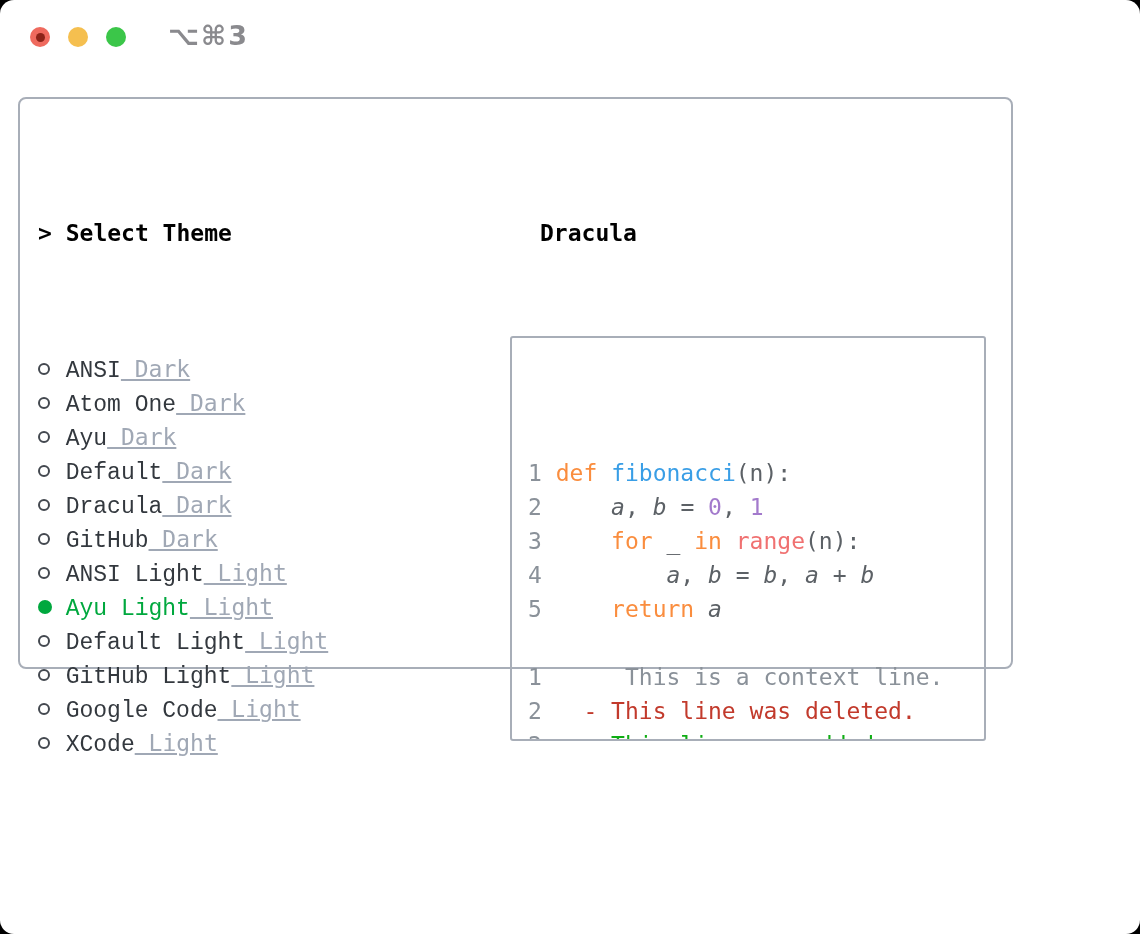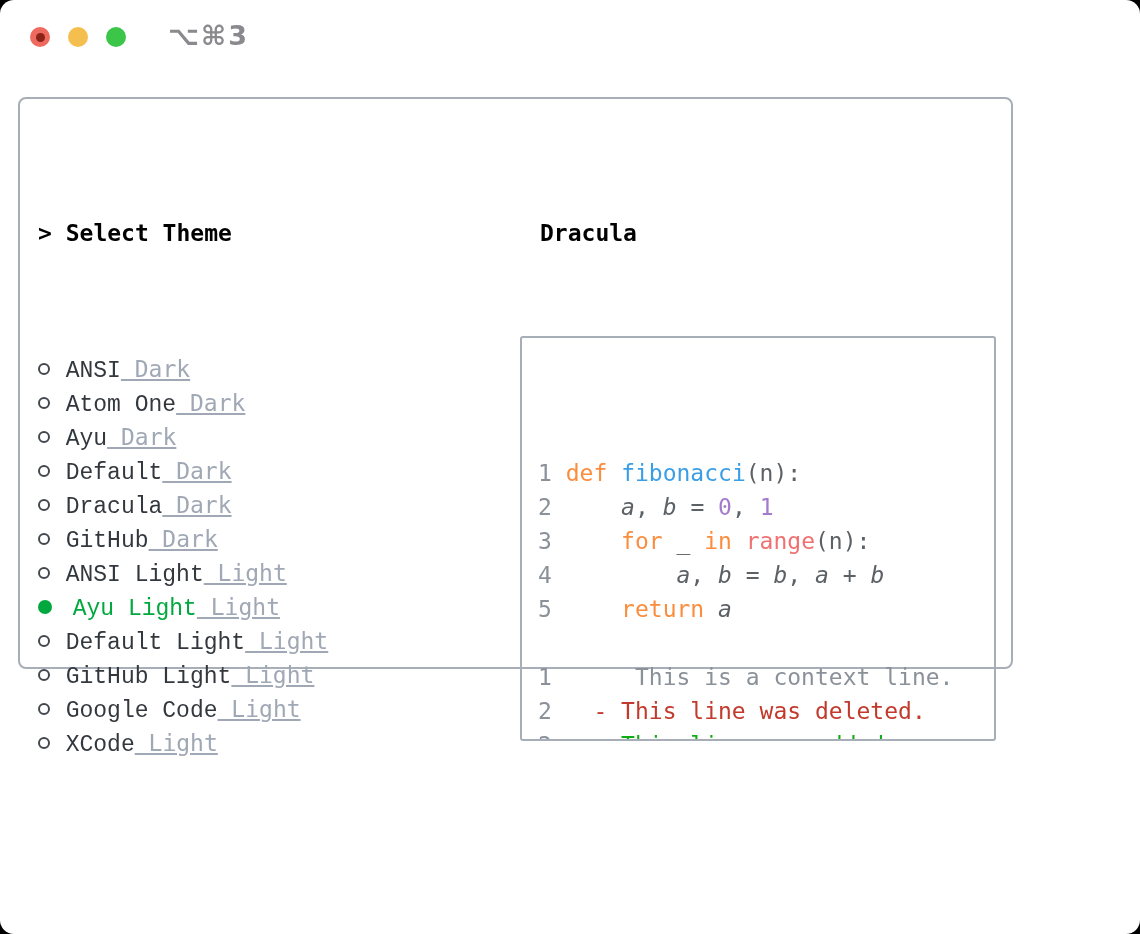--- a/index.html
+++ b/index.html
@@ -93,31 +93,31 @@
     vertical-align: middle;
     margin-bottom: 4px;
   }
   .circle.filled {
     width: 14px;
     height: 14px;
     border: none;
     background: var(--select-green);
   }
   .theme-name { color: var(--name-dark); font-family: Liberation Mono, monospace; }
-  .theme-name.sel { color: var(--select-green); margin-left: 7px; }
+  .theme-name.sel { color: var(--select-green); }
   .variant { color: var(--muted-gray); text-decoration: underline; }
   .apply-section { margin-top: 34px; }
   
   .preview-header {
     font-weight: 700;
     color: #000;
     padding-left: 38px;
   }
   .preview-box {
-    margin-left: 18px;
+    margin-left: 8px;
     margin-top: 18px;
     width: 476px;
     height: 405px;
     box-sizing: border-box;
     border: 2px solid var(--border-gray);
     border-radius: 3px;
     padding: 16px 0 0 16px;
     overflow: hidden;
   }
   pre {

